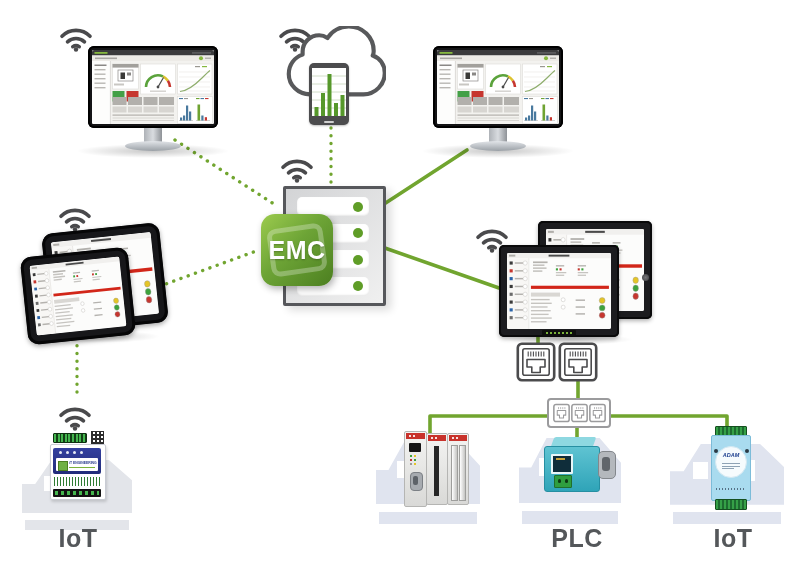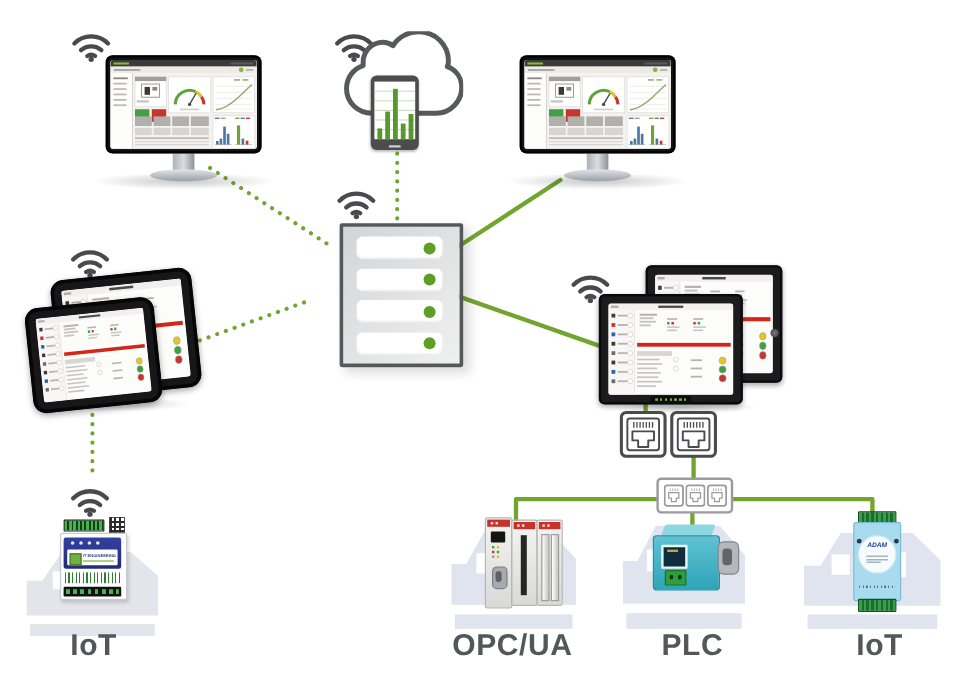--- a/index.html
+++ b/index.html
@@ -438,20 +438,23 @@
     <div class="srv-row" style="top:34.5px">
         <div class="srv-dot"></div>
       </div>
     <div class="srv-row" style="top:61px">
         <div class="srv-dot"></div>
       </div>
     <div class="srv-row" style="top:87.5px">
         <div class="srv-dot"></div>
       </div>
   </div>
+  <div class="emc-badge">
+    <span>EMC</span>
+  </div>
 
   <div class="abs" style="left:28px;top:330px;width:132px;height:13px;background:radial-gradient(ellipse at center,rgba(0,0,0,.2) 0%,rgba(0,0,0,0) 70%)"></div>
   <div class="tab" style="left:46px;top:228px;width:118px;height:100px;transform:rotate(-6deg)">
     <div class="scr">
       <svg viewBox="0 0 100 72" preserveAspectRatio="none">
           <use href="#sym-hmi"></use>
         </svg>
     </div>
   </div>
   <div class="tab" style="left:24px;top:252px;width:108px;height:88px;transform:rotate(-6deg)">
@@ -582,17 +585,16 @@
         <div class="ln" style="top:16px;width:18px"></div>
         <div class="ln" style="top:18.5px;width:18px"></div>
         <div class="ln" style="top:21px;width:12px"></div>
       </div>
       <div class="dots"></div>
     </div>
     <div class="gterm" style="top:73px"></div>
   </div>
 
   <div class="dlabel" style="left:78px">IoT</div>
-  <div class="dlabel" style="left:427px">OPC/UA</div>
   <div class="dlabel" style="left:577px">PLC</div>
   <div class="dlabel" style="left:733px">IoT</div>
 
 </div>
 
 </body></html>

